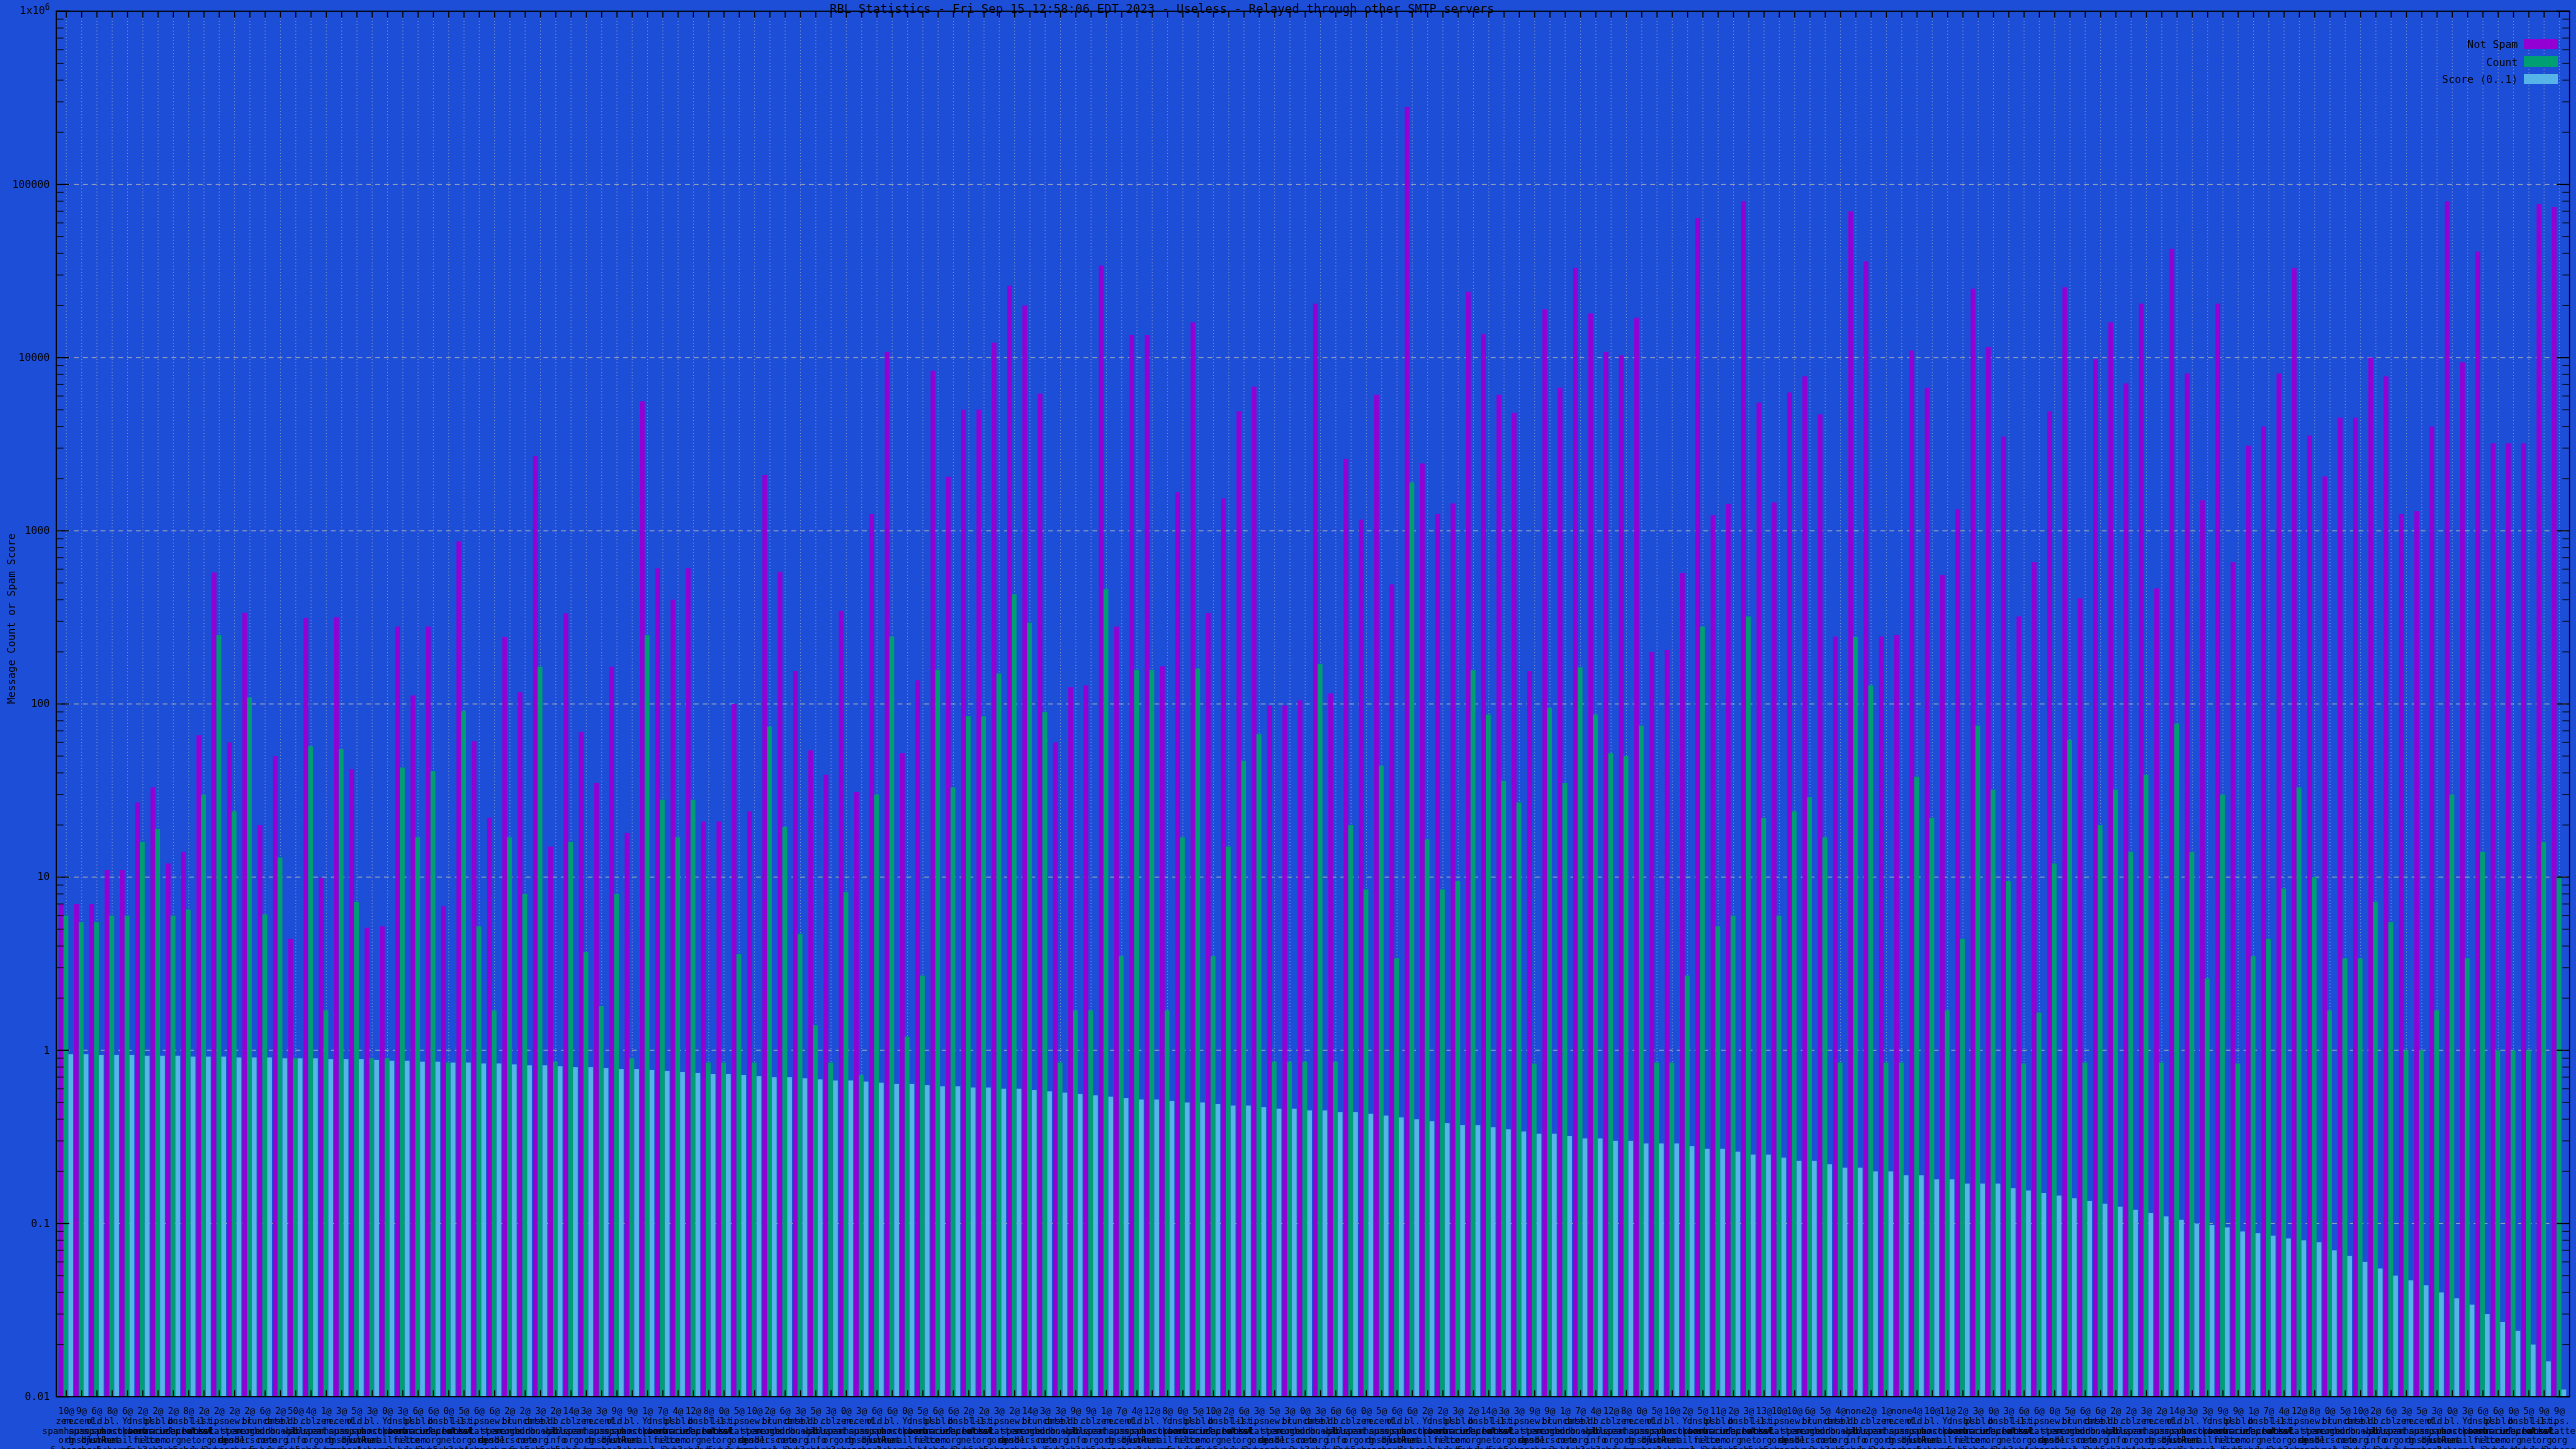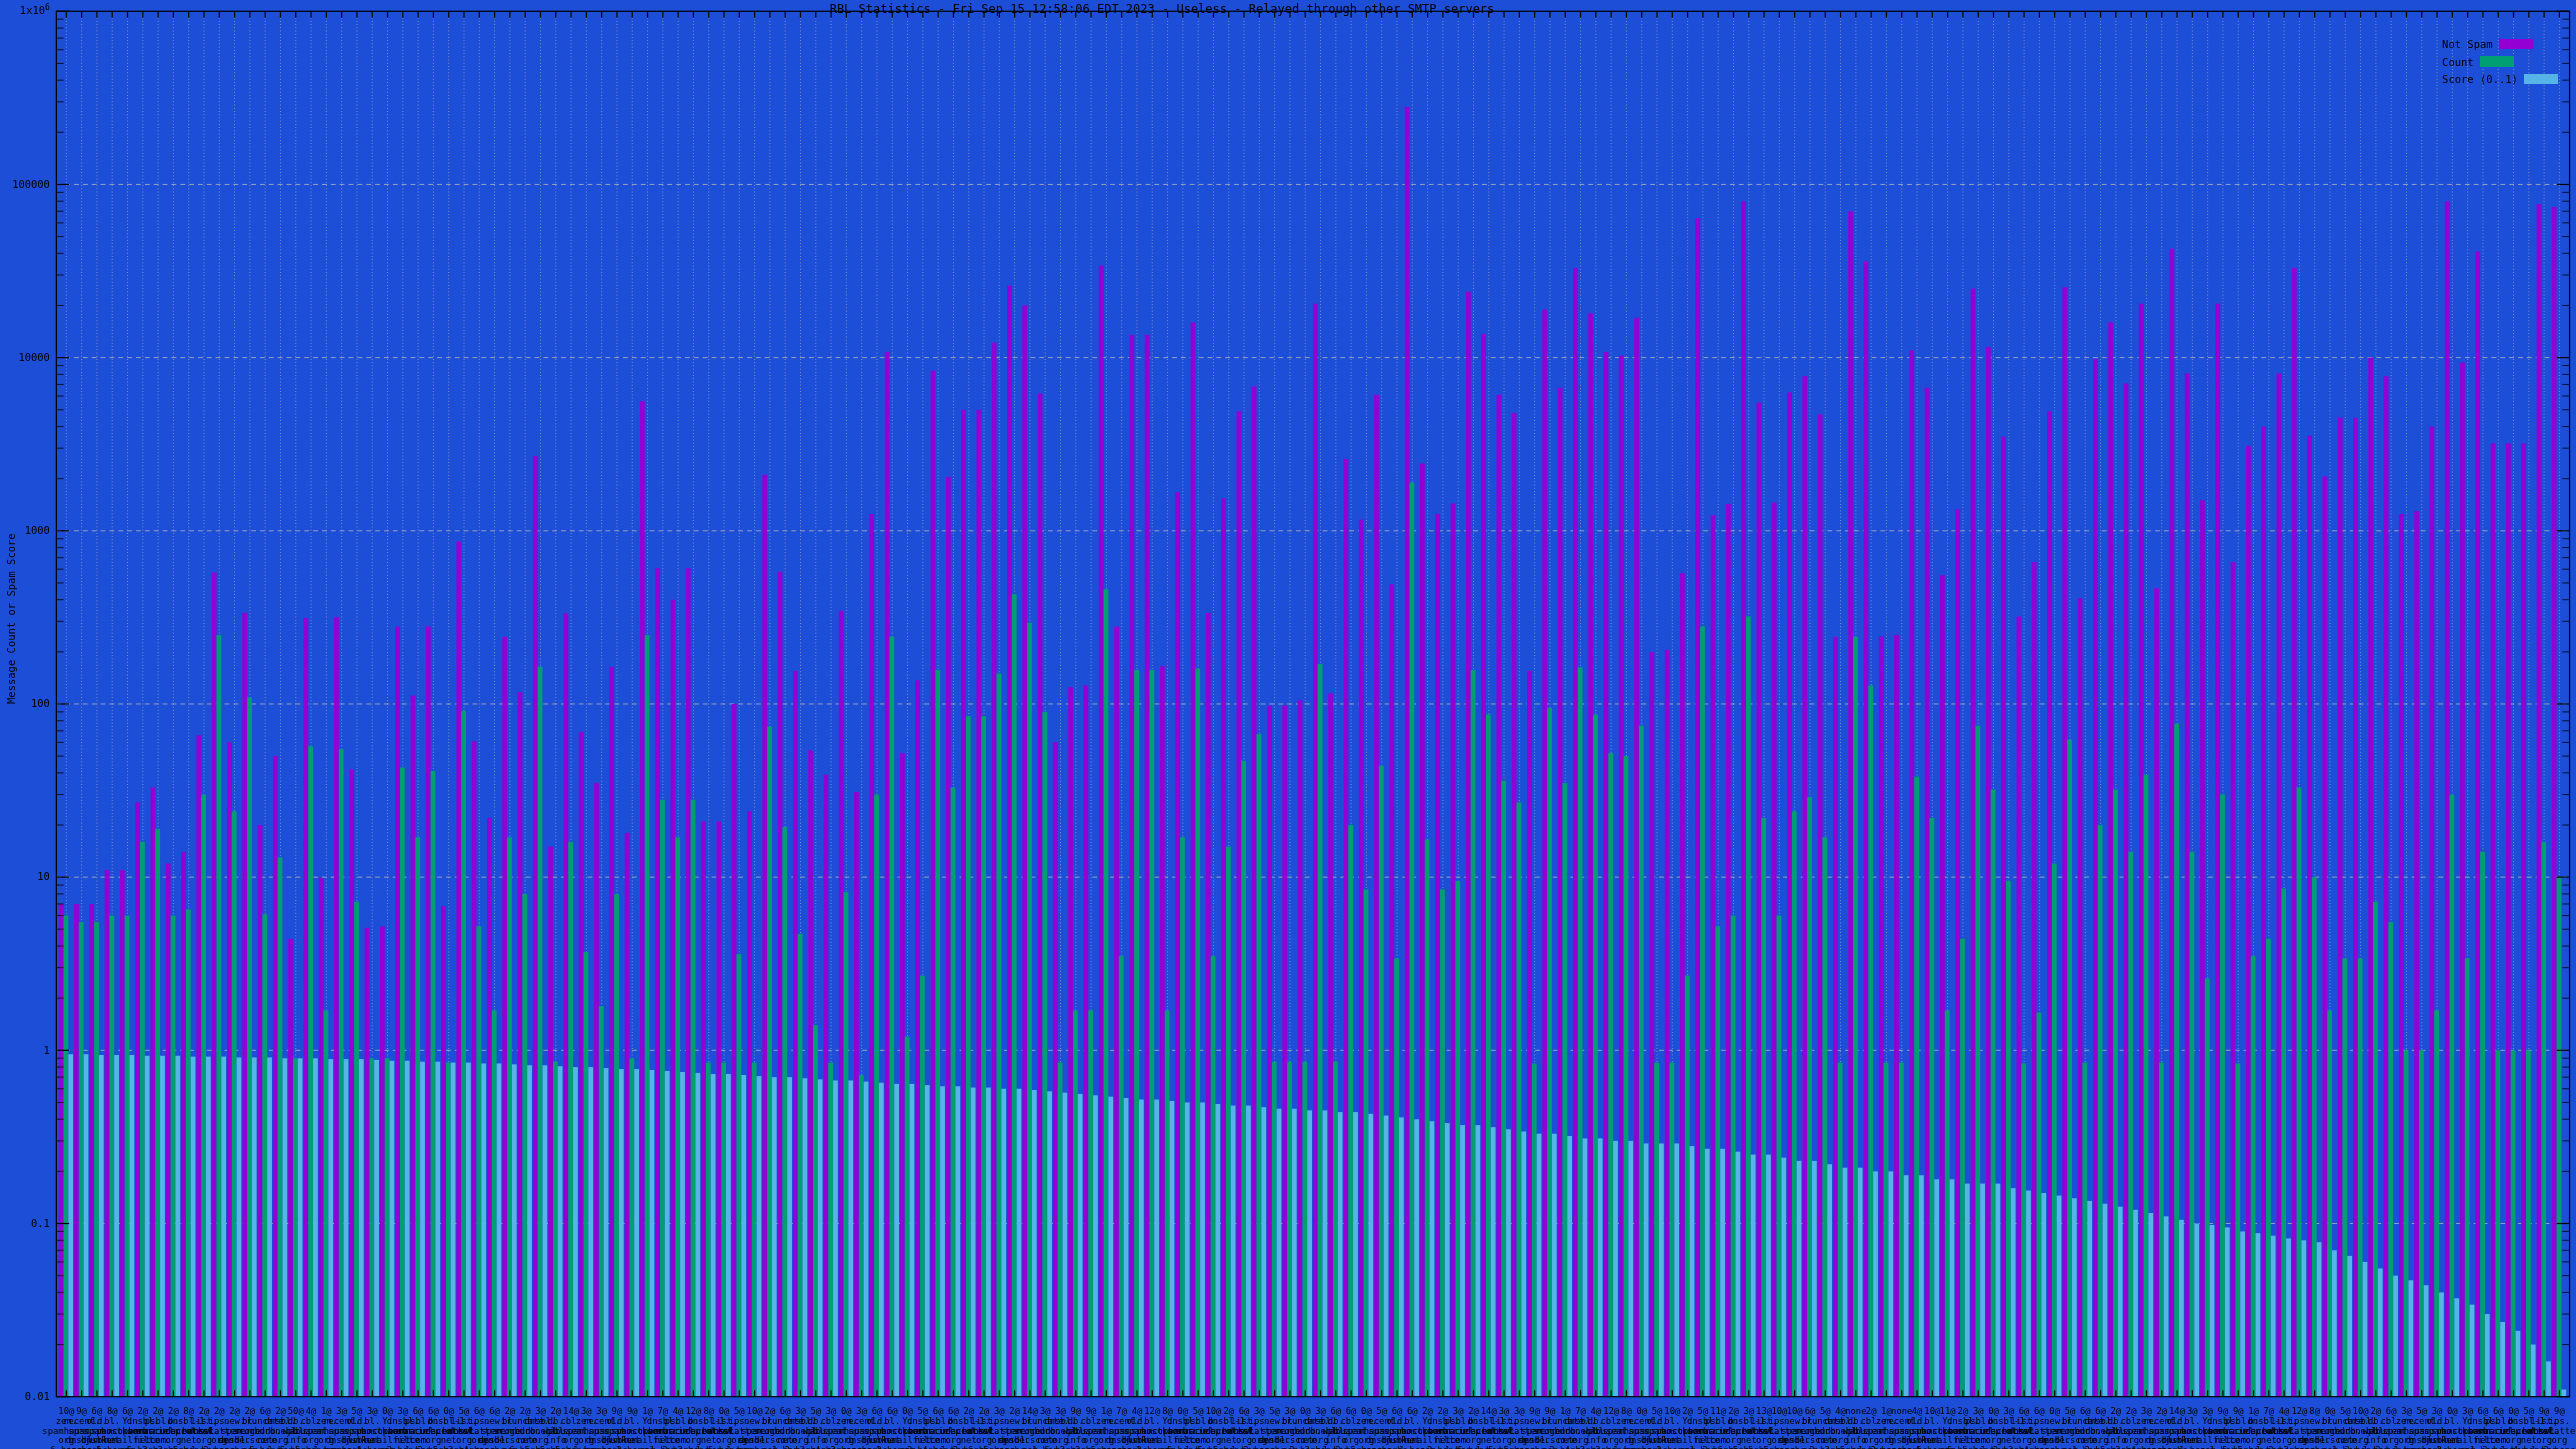--- a/index.html
+++ b/index.html
@@ -1,21 +1,21 @@
 <!DOCTYPE html>
 <html style="font-size:13px"><head>
 <meta charset="utf-8">
 <style>
   html,body{margin:0;padding:0;background:#ffffff;width:2576px;height:1449px;overflow:hidden;}
   body{font-family:"DejaVu Sans Mono",monospace;color:#000;}
   .page{position:relative;width:2576px;height:1449px;background:#1d4ed8;}
   .chart-title{position:absolute;top:1.6px;left:0;width:2324px;text-align:center;font-size:12px;letter-spacing:0px;}
   .y-axis-title{position:absolute;left:4.8px;top:704px;transform:rotate(-90deg);transform-origin:left top;font-size:10.5px;white-space:nowrap;}
   .legend{position:absolute;top:35px;right:17.7px;}
-  .legend-row{display:flex;align-items:center;justify-content:flex-start;height:17.7px;}
+  .legend-row{display:flex;align-items:center;justify-content:flex-end;height:17.7px;}
   .legend-label{font-size:10.5px;margin-right:6.4px;}
   .legend-swatch{width:34px;height:10.5px;}
   svg{position:absolute;top:0;left:0;}
 </style>
 </head>
 <body>
 
 <div class="page">
   <svg id="chart" width="2576" height="1449" viewBox="0 0 3200 1800">
       <line x1="82.4" y1="14" x2="82.4" y2="1735" stroke="#b4b4b4" stroke-width="1" stroke-dasharray="1,3"></line>

